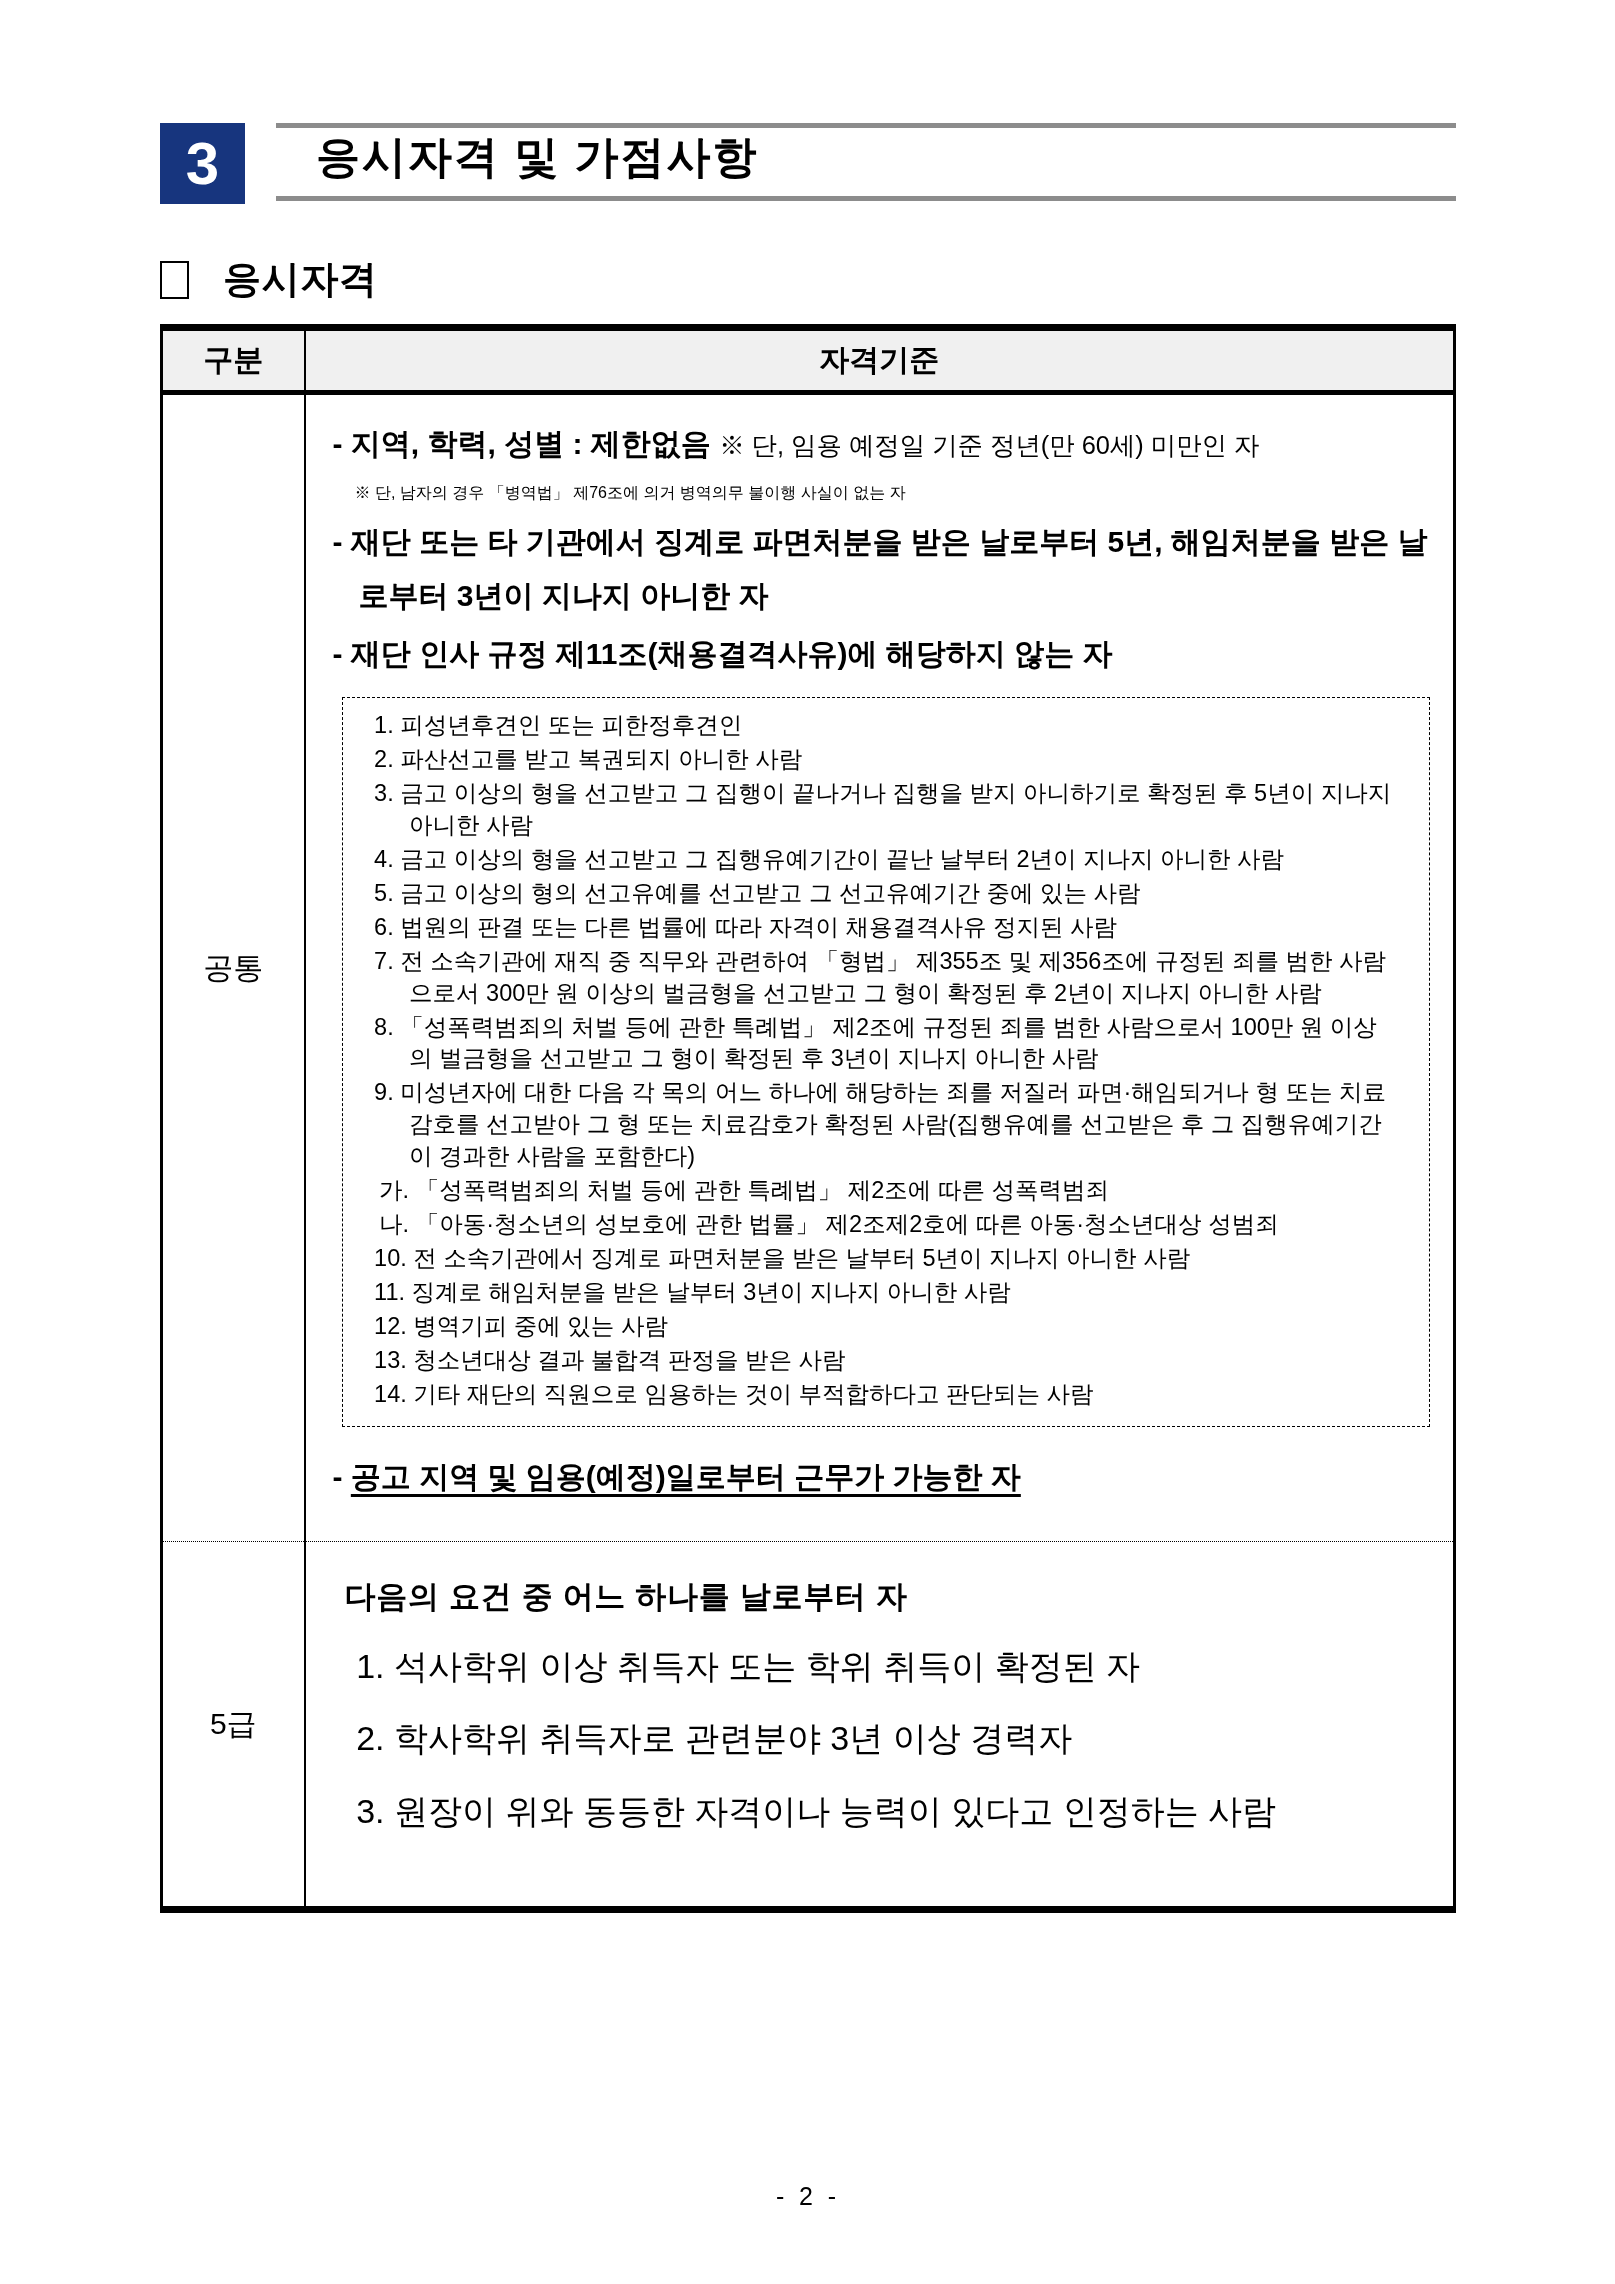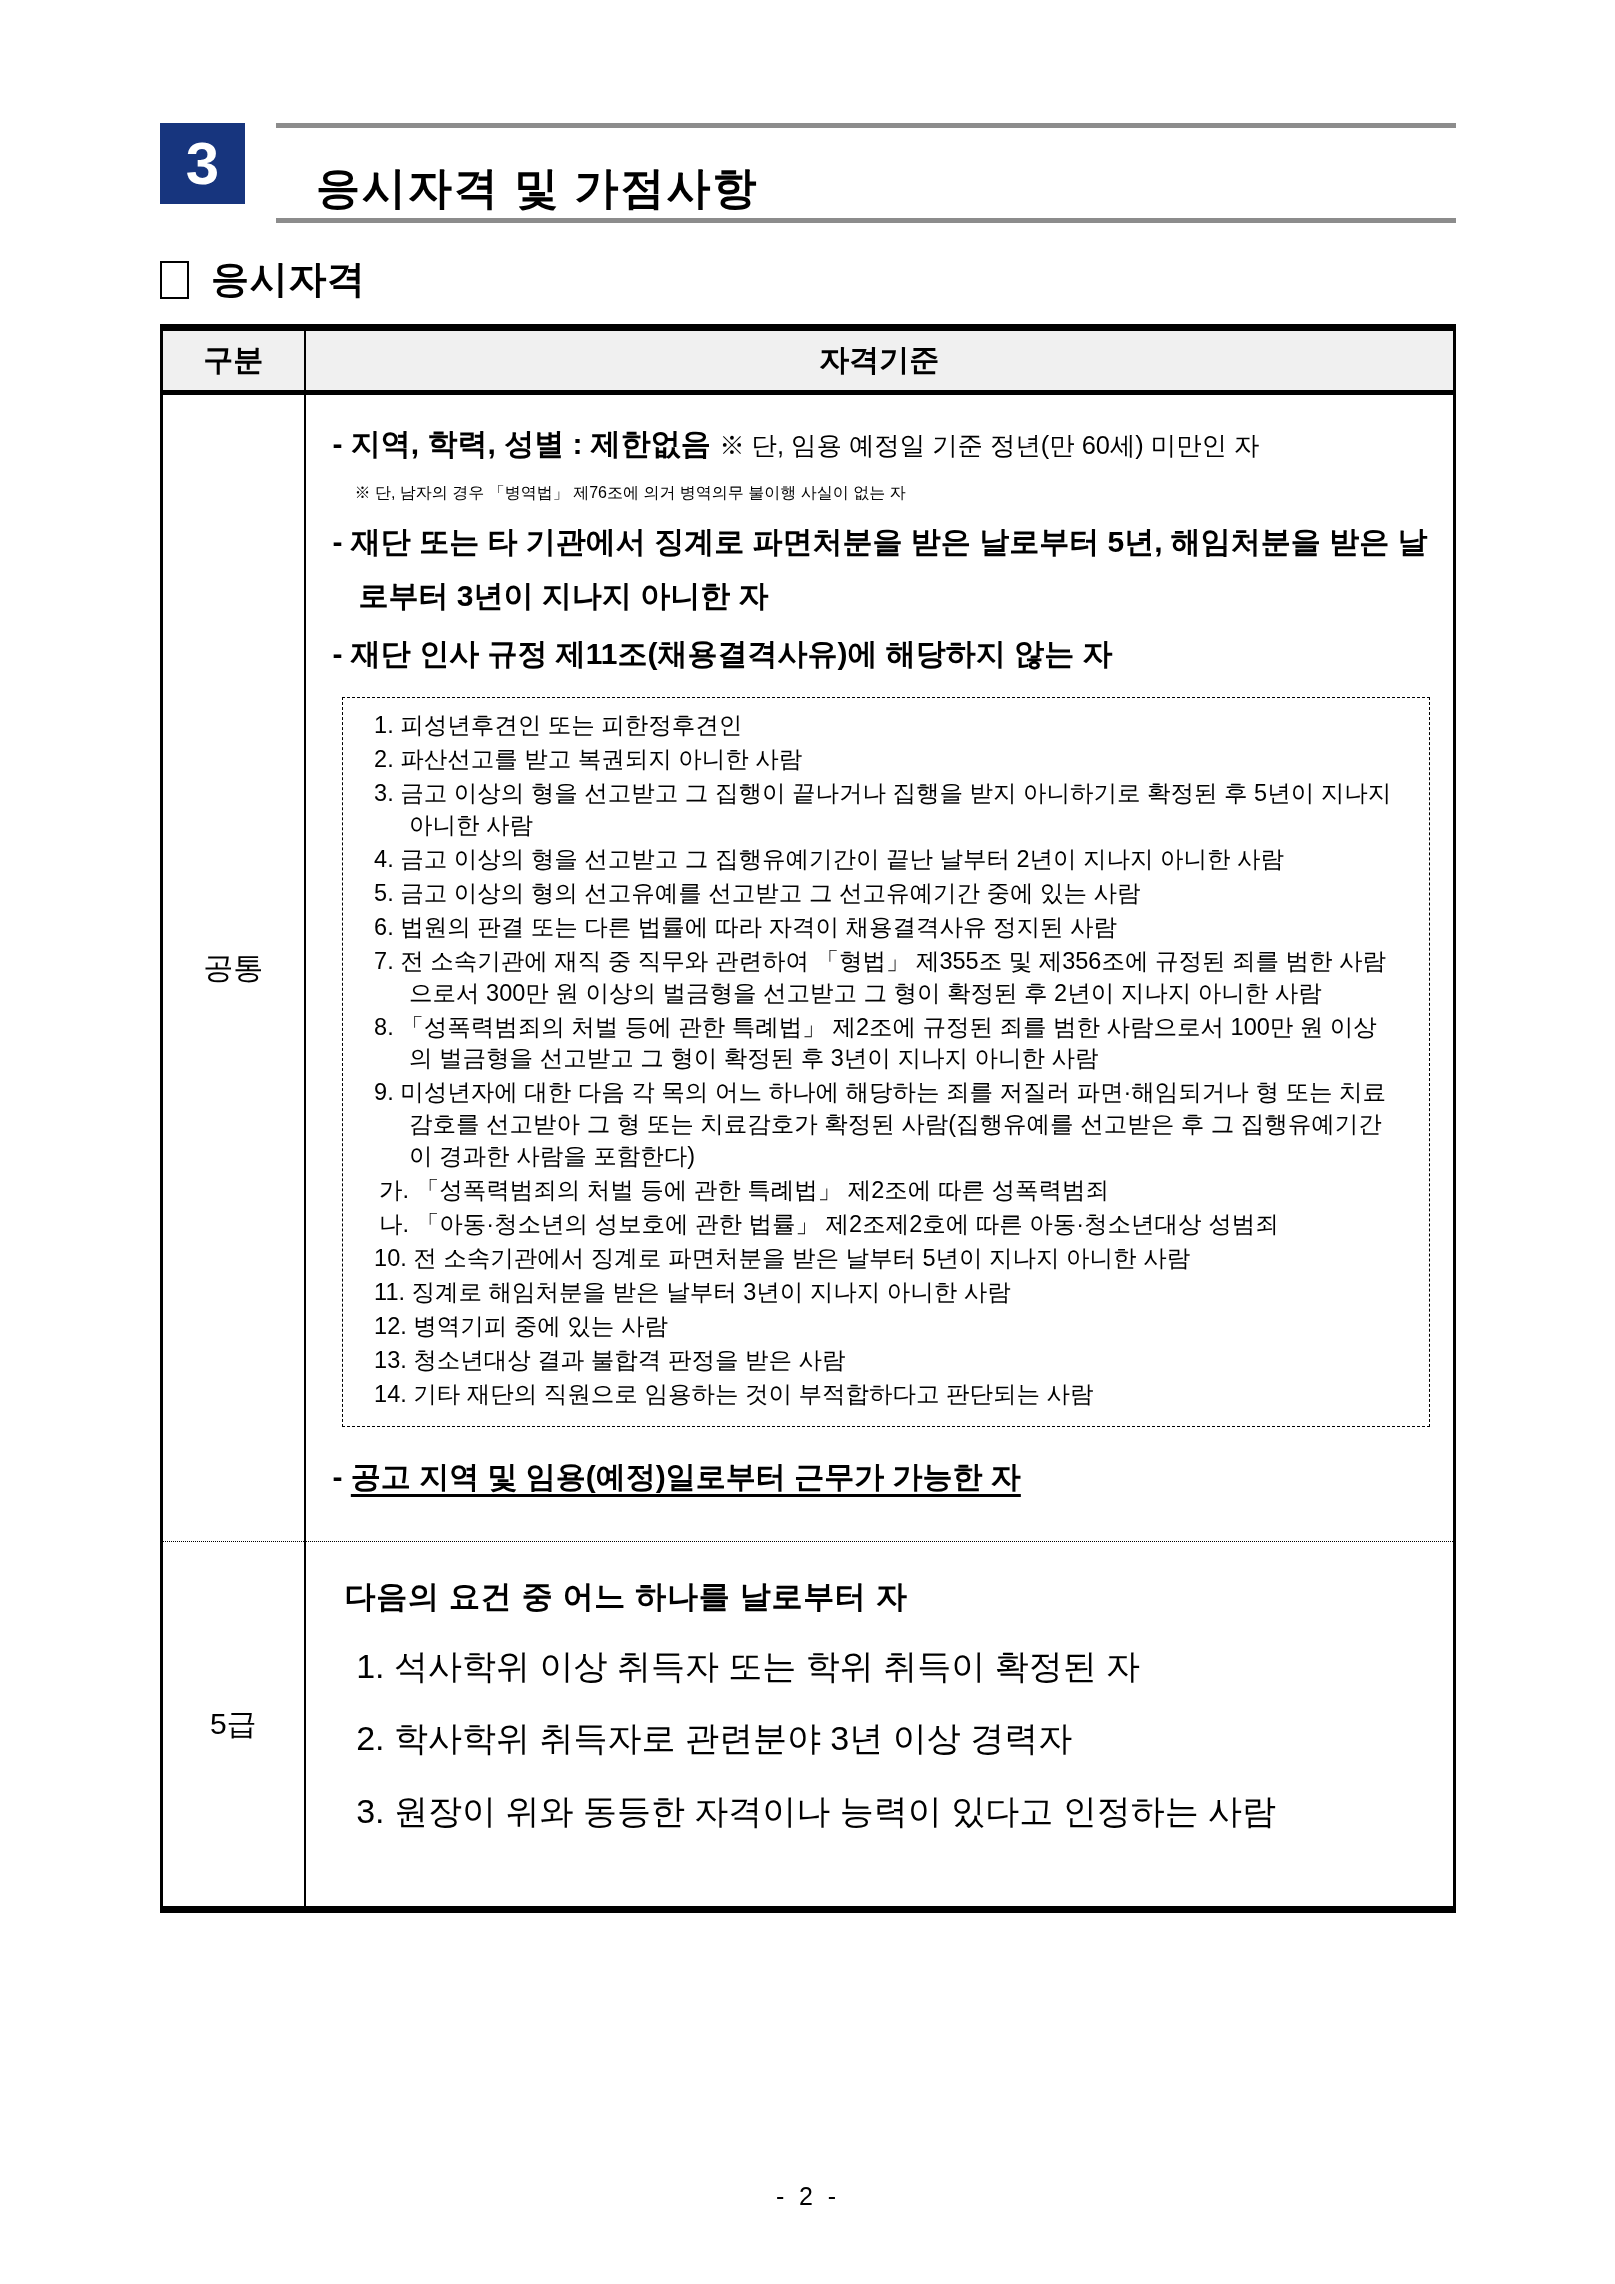--- a/index.html
+++ b/index.html
@@ -11,30 +11,30 @@
     overflow:hidden;
   }
   
   .header{position:absolute;top:123px;left:160px;right:160px;display:flex;align-items:stretch;}
   .num-box{
     width:85px;height:81px;background:#17357E;color:#fff;
     font-size:60px;font-weight:bold;
     display:flex;align-items:center;justify-content:center;flex:none;
   }
   .title-bar{
-    flex:1;margin-left:31px;height:100px;box-sizing:border-box;
+    flex:1;margin-left:31px;height:78px;box-sizing:border-box;
     border-top:5.9px solid #8C8C8C;border-bottom:5.9px solid #8C8C8C;
-    display:flex;align-items:flex-end;padding-left:40px;
+    display:flex;align-items:flex-start;padding-left:40px;
   }
   .title-bar .title{font-size:44px;font-weight:bold;letter-spacing:2px;}
 
   
   .subsection{
     position:absolute;top:254px;left:160px;
-    display:flex;align-items:center;gap:22px;
+    display:flex;align-items:center;gap:34px;
     font-size:38px;font-weight:bold;letter-spacing:0.7px;justify-content:space-between;
   }
   .square{width:25px;height:34px;border:2.6px solid #000;display:inline-block;flex:none;}
 
   
   .qual-table{
     position:absolute;top:324px;left:160px;width:1296px;
     border-collapse:collapse;table-layout:fixed;
   }
   .qual-table{border:3.3px solid #000;border-top:7.2px solid #000;border-bottom:7.2px solid #000;}

